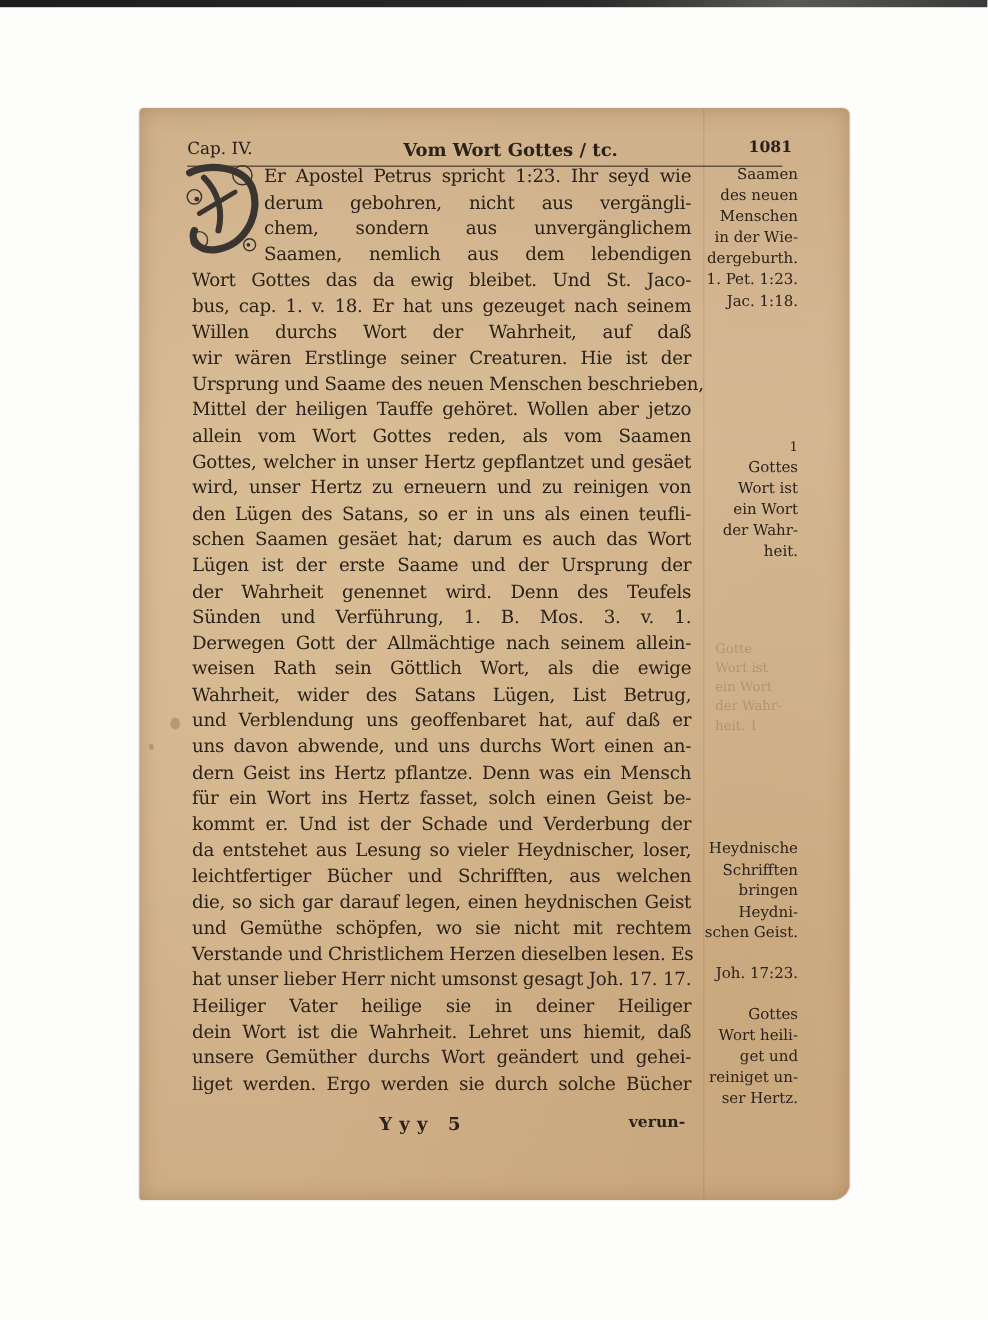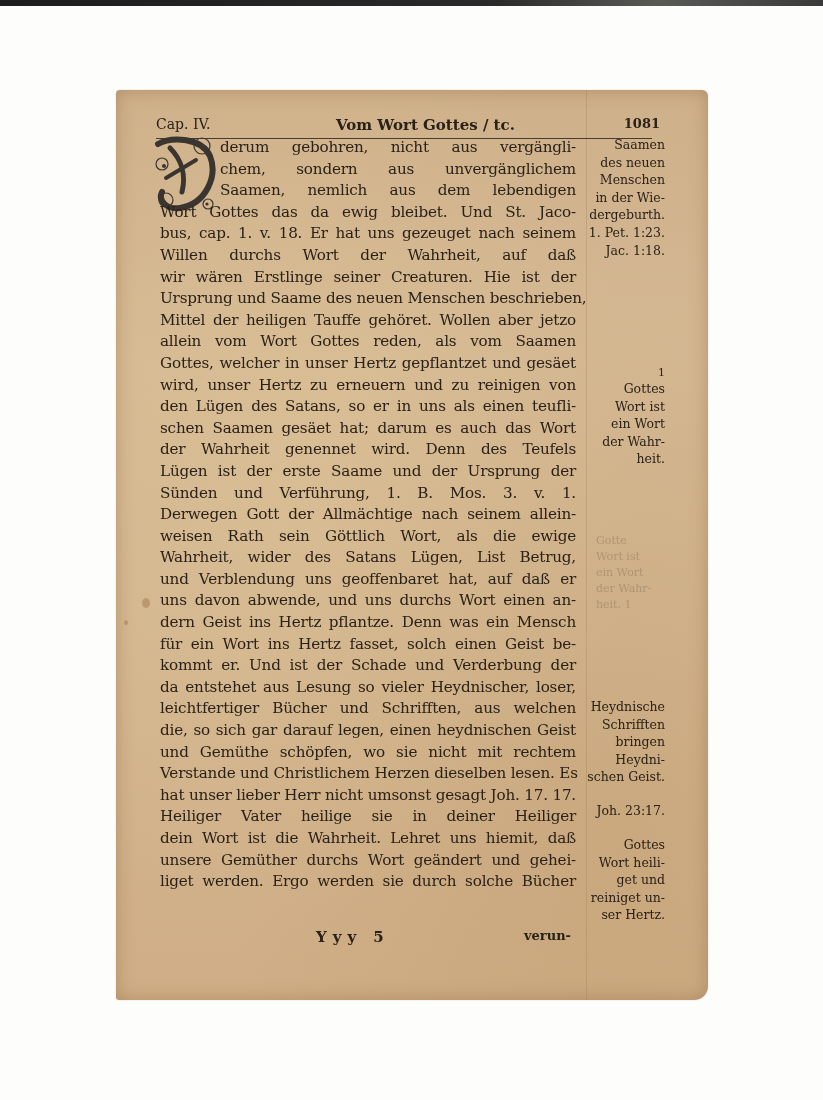--- a/index.html
+++ b/index.html
@@ -96,36 +96,37 @@
       <circle cx="10" cy="30" r="6" fill="none" stroke="#3a3530" stroke-width="1.2"></circle>
       <circle cx="50" cy="12" r="8" fill="none" stroke="#3a3530" stroke-width="1.2"></circle>
       <circle cx="56" cy="70" r="5" fill="none" stroke="#3a3530" stroke-width="1.2"></circle>
       <circle cx="14" cy="66" r="7" fill="none" stroke="#3a3530" stroke-width="1.2"></circle>
       <circle cx="12" cy="32" r="2" fill="#3a3530"></circle>
       <circle cx="55" cy="70" r="1.6" fill="#3a3530"></circle>
     </svg>
   </div>
 
   <div class="body-col text">
+    <div class="line indent">Er Apostel Petrus spricht 1:23. Ihr seyd wie</div>
     <div class="line indent">derum gebohren, nicht aus vergängli-</div>
     <div class="line indent">chem, sondern aus unvergänglichem</div>
     <div class="line indent">Saamen, nemlich aus dem lebendigen</div>
     <div class="line">Wort Gottes das da ewig bleibet. Und St. Jaco-</div>
     <div class="line">bus, cap. 1. v. 18. Er hat uns gezeuget nach seinem</div>
     <div class="line">Willen durchs Wort der Wahrheit, auf daß</div>
     <div class="line">wir wären Erstlinge seiner Creaturen. Hie ist der</div>
     <div class="line">Ursprung und Saame des neuen Menschen beschrieben,</div>
     <div class="line">Mittel der heiligen Tauffe gehöret. Wollen aber jetzo</div>
     <div class="line">allein vom Wort Gottes reden, als vom Saamen</div>
     <div class="line">Gottes, welcher in unser Hertz gepflantzet und gesäet</div>
     <div class="line">wird, unser Hertz zu erneuern und zu reinigen von</div>
     <div class="line">den Lügen des Satans, so er in uns als einen teufli-</div>
     <div class="line">schen Saamen gesäet hat; darum es auch das Wort</div>
+    <div class="line">Lügen ist der erste Saame und der Ursprung der</div>
     <div class="line">der Wahrheit genennet wird. Denn des Teufels</div>
-    <div class="line">Lügen ist der erste Saame und der Ursprung der</div>
     <div class="line">Sünden und Verführung, 1. B. Mos. 3. v. 1.</div>
     <div class="line">Derwegen Gott der Allmächtige nach seinem allein-</div>
     <div class="line">weisen Rath sein Göttlich Wort, als die ewige</div>
     <div class="line">Wahrheit, wider des Satans Lügen, List Betrug,</div>
     <div class="line">und Verblendung uns geoffenbaret hat, auf daß er</div>
     <div class="line">uns davon abwende, und uns durchs Wort einen an-</div>
     <div class="line">dern Geist ins Hertz pflantze. Denn was ein Mensch</div>
     <div class="line">für ein Wort ins Hertz fasset, solch einen Geist be-</div>
     <div class="line">kommt er. Und ist der Schade und Verderbung der</div>
     <div class="line">da entstehet aus Lesung so vieler Heydnischer, loser,</div>
@@ -169,21 +170,21 @@
   </div>
 
   <div class="margin-col" style="top:608px;">
     <div class="note-line">Heydnische</div>
     <div class="note-line">Schrifften</div>
     <div class="note-line">bringen</div>
     <div class="note-line">Heydni-</div>
     <div class="note-line">schen Geist.</div>
   </div>
   <div class="margin-col" style="top:712px;">
-    <div class="note-line">Joh. 23:17.</div>
+    <div class="note-line">Joh. 17:23.</div>
   </div>
   <div class="margin-col" style="top:746px;">
     <div class="note-line">Gottes</div>
     <div class="note-line">Wort heili-</div>
     <div class="note-line">get und</div>
     <div class="note-line">reiniget un-</div>
     <div class="note-line">ser Hertz.</div>
   </div>
 
   <div class="footer signature text">Yyy 5</div>

